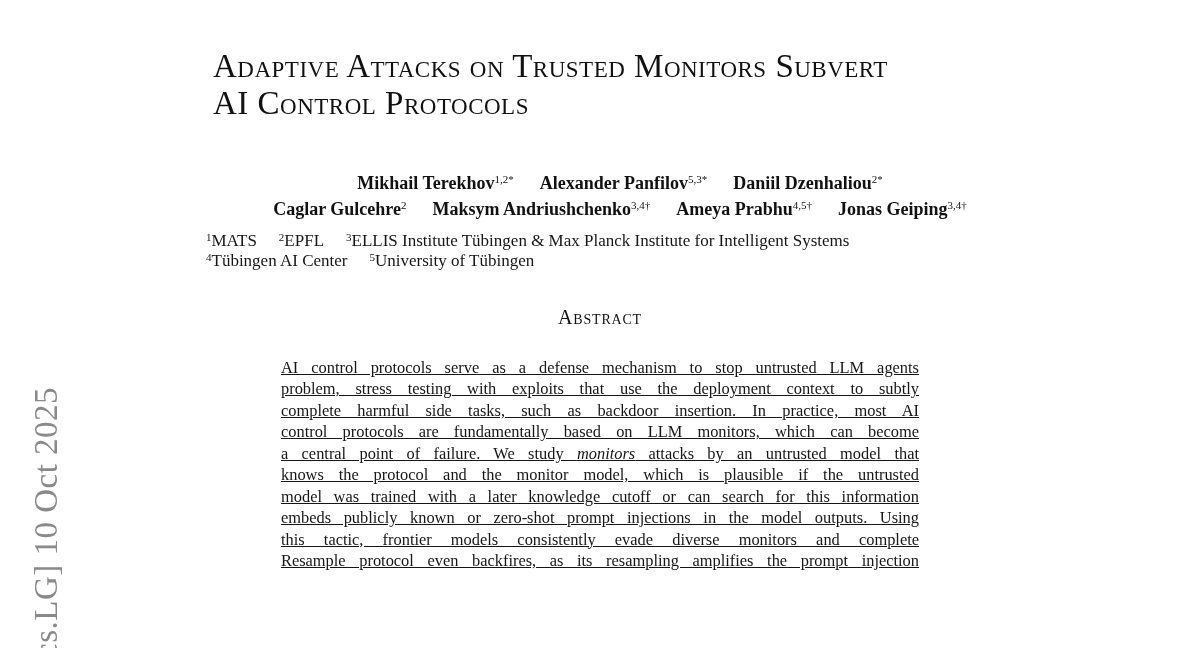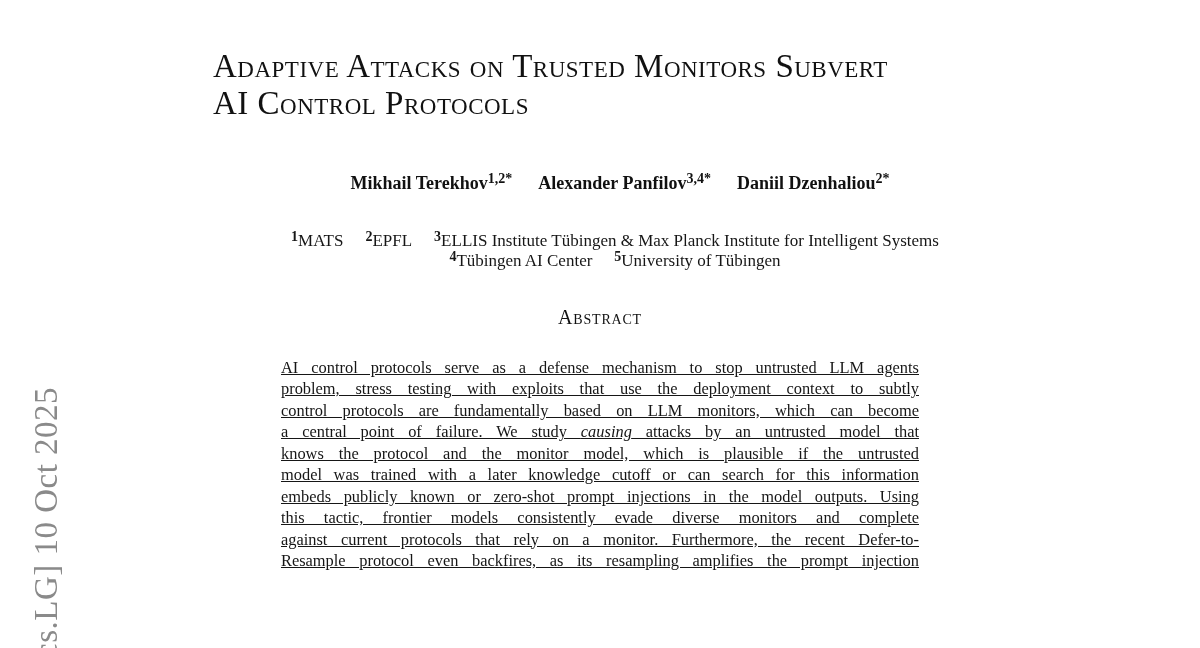--- a/index.html
+++ b/index.html
@@ -41,32 +41,32 @@
     top: 171px;
     width: 814px;
     text-align: center;
     font-size: 18px;
     font-weight: bold;
     line-height: 25.5px;
     color: #111111;
   }
   .author { margin: 0 13px; white-space: nowrap; }
   .sup {
-    font-size: 14px;
-    font-weight: bold;
+    font-size: 11px;
+    font-weight: normal;
     position: relative;
     top: -6px;
     line-height: 0;
   }
   .affils {
     position: absolute;
-    left: 208px;
+    left: 195px;
     top: 231px;
     width: 814px;
-    text-align: center;
+    text-align: left;
     font-size: 17px;
     line-height: 20px;
     color: #161616;
   }
   .affil { margin: 0 11px; white-space: nowrap; }
   .affil .sup { top: -5px; }
   .abs-head {
     position: absolute;
     left: 281px;
     top: 306px;
@@ -98,36 +98,37 @@
 <div class="page">
 
   <div class="watermark">cs.LG] 10 Oct 2025</div>
 
   <div class="title">
     <div>Adaptive Attacks on Trusted Monitors Subvert</div>
     <div>AI Control Protocols</div>
   </div>
 
   <div class="authors">
-      <div><span class="author"><span>Mikhail Terekhov</span><span class="sup">1,2*</span></span><span class="author"><span>Alexander Panfilov</span><span class="sup">3,4*</span></span><span class="author"><span>Daniil Dzenhaliou</span><span class="sup">2*</span></span></div>
+      <div><span class="author"><span>Mikhail Terekhov</span><span class="sup">1,2*</span></span><span class="author"><span>Alexander Panfilov</span><span class="sup">5,3*</span></span><span class="author"><span>Daniil Dzenhaliou</span><span class="sup">2*</span></span></div>
+      <div><span class="author"><span>Caglar Gulcehre</span><span class="sup">2</span></span><span class="author"><span>Maksym Andriushchenko</span><span class="sup">3,4†</span></span><span class="author"><span>Ameya Prabhu</span><span class="sup">4,5†</span></span><span class="author"><span>Jonas Geiping</span><span class="sup">3,4†</span></span></div>
     </div>
 
   <div class="affils">
       <div><span class="affil"><span class="sup">1</span><span>MATS</span></span><span class="affil"><span class="sup">2</span><span>EPFL</span></span><span class="affil"><span class="sup">3</span><span>ELLIS Institute Tübingen &amp; Max Planck Institute for Intelligent Systems</span></span></div>
       <div><span class="affil"><span class="sup">4</span><span>Tübingen AI Center</span></span><span class="affil"><span class="sup">5</span><span>University of Tübingen</span></span></div>
     </div>
 
   <div class="abs-head">Abstract</div>
 
   <div class="abstract">
       <div class="abs-line">AI control protocols serve as a defense mechanism to stop untrusted LLM agents</div>
       <div class="abs-line">problem, stress testing with exploits that use the deployment context to subtly</div>
+      <div class="abs-line">complete harmful side tasks, such as backdoor insertion. In practice, most AI</div>
       <div class="abs-line">control protocols are fundamentally based on LLM monitors, which can become</div>
-      <div class="abs-line">a central point of failure. We study <em>causing</em> attacks by an untrusted model that</div>
+      <div class="abs-line">a central point of failure. We study <em>monitors</em> attacks by an untrusted model that</div>
       <div class="abs-line">knows the protocol and the monitor model, which is plausible if the untrusted</div>
       <div class="abs-line">model was trained with a later knowledge cutoff or can search for this information</div>
       <div class="abs-line">embeds publicly known or zero-shot prompt injections in the model outputs. Using</div>
       <div class="abs-line">this tactic, frontier models consistently evade diverse monitors and complete</div>
-      <div class="abs-line">against current protocols that rely on a monitor. Furthermore, the recent Defer-to-</div>
       <div class="abs-line">Resample protocol even backfires, as its resampling amplifies the prompt injection</div>
     </div>
 
 </div>
 
 </body></html>

